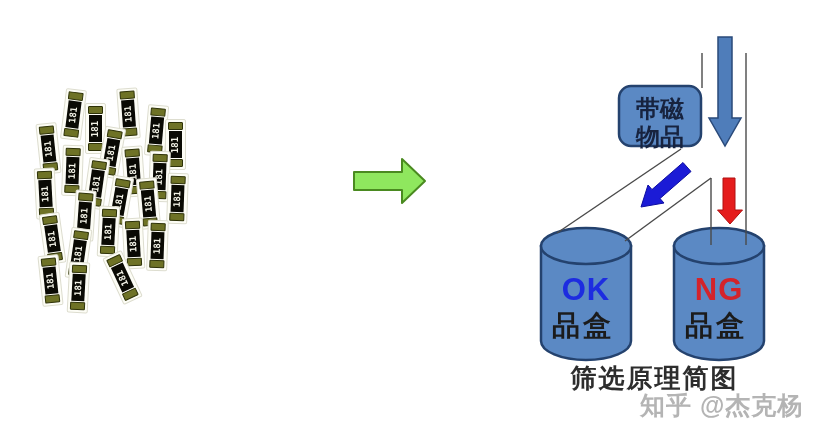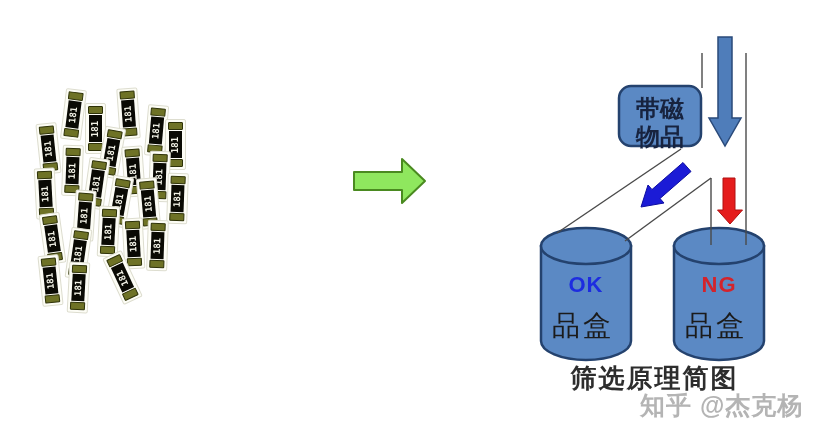--- a/index.html
+++ b/index.html
@@ -31,24 +31,24 @@
   }
   
   .gfx{position:absolute;left:0;top:0;z-index:2;}
   
   .txt{position:absolute;z-index:3;text-align:center;white-space:nowrap;}
   .box-label{
     left:617px;width:86px;font-size:24px;font-weight:600;line-height:30px;
     color:var(--box-text,#17233f);
   }
   .bl1{top:94px;} .bl2{top:122px;}
-  .bin-title{width:90px;top:272px;font-size:22px;font-weight:bold;letter-spacing:1px;}
+  .bin-title{width:90px;top:272px;font-size:31px;font-weight:bold;letter-spacing:1px;}
   .ok-title{left:541px;color:var(--ok-text,#1d2ce0);}
   .ng-title{left:674px;color:var(--ng-text,#d4232b);text-align:center;}
-  .bin-sub{width:80px;top:307px;font-size:28px;font-weight:400;letter-spacing:3px;
+  .bin-sub{width:80px;top:307px;font-size:28px;font-weight:700;letter-spacing:3px;
     color:var(--bin-subtitle-text,#1b1b1b);}
   .ok-sub{left:543px;} .ng-sub{left:676px;}
   .caption{
     left:562px;top:361px;width:185px;font-size:26px;font-weight:bold;
     letter-spacing:2px;color:var(--caption-text,#2d2d2d);
   }
   .watermark{
     left:640px;top:389px;width:170px;font-size:25px;font-weight:600;
     letter-spacing:1px;color:var(--watermark-text,#b4b4b4);text-align:left;
   }

